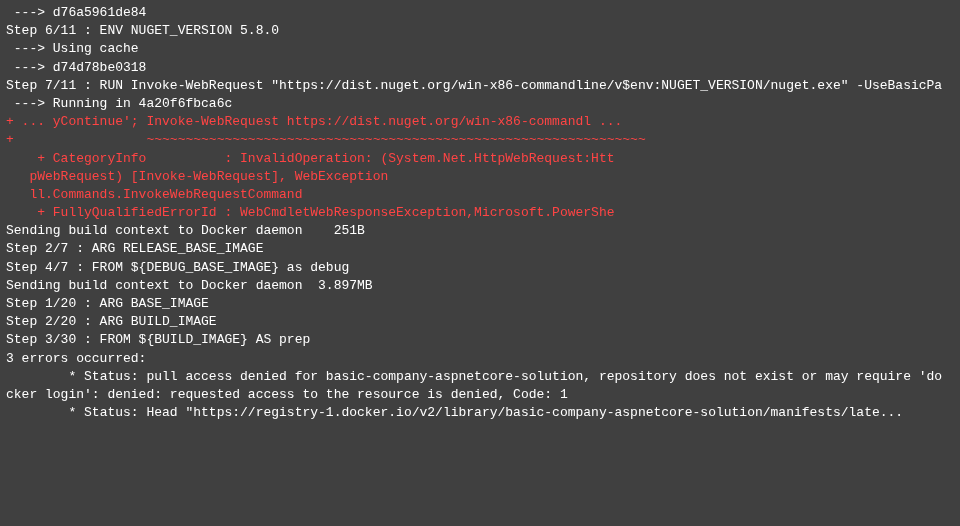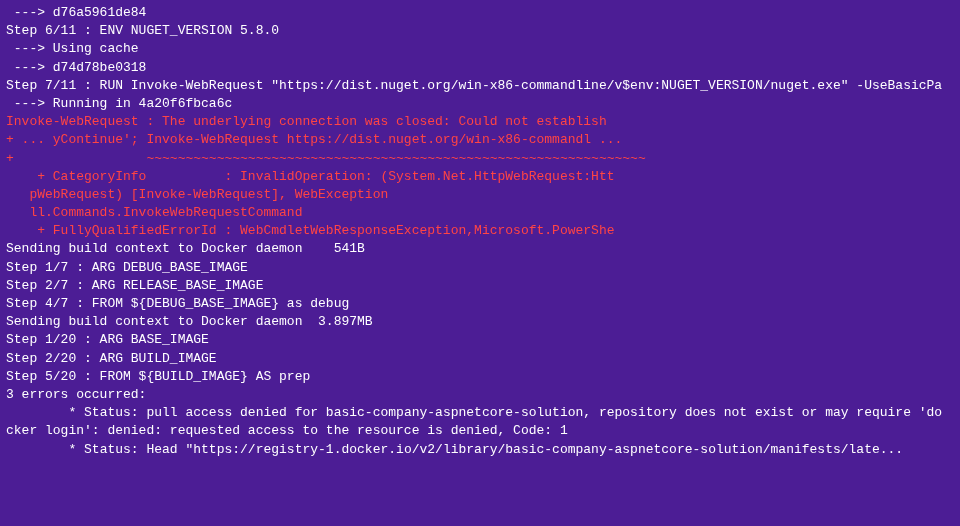--- a/index.html
+++ b/index.html
@@ -9,54 +9,52 @@
       font-family: 'Consolas', 'Courier New', monospace;
       font-size: 13px;
       line-height: 1.4;
       width: 960px;
       height: 526px;
       overflow: hidden;
     }
     .terminal {
       width: 960px;
       height: 526px;
-      background-color: #4c1d95;
+      background-color: #404040;
       padding: 4px 6px;
       overflow: hidden;
     }
     .line {
       white-space: pre;
       display: block;
     }
     .white { color: #ffffff; }
     .red { color: #ff4444; }
   </style>
 </head>
 <body>
 
 <div class="terminal" id="terminal-container">
 <span class="line white"> ---&gt; d76a5961de84</span>
     <span class="line white">Step 6/11 : ENV NUGET_VERSION 5.8.0</span>
     <span class="line white"> ---&gt; Using cache</span>
     <span class="line white"> ---&gt; d74d78be0318</span>
     <span class="line white">Step 7/11 : RUN Invoke-WebRequest "https://dist.nuget.org/win-x86-commandline/v$env:NUGET_VERSION/nuget.exe" -UseBasicPa</span>
     <span class="line white"> ---&gt; Running in 4a20f6fbca6c</span>
-    <span class="line red">Invoke-WebRequest : The underlying connection was closed: Could not establish</span>
     <span class="line red">+ ... yContinue'; Invoke-WebRequest https://dist.nuget.org/win-x86-commandl ...</span>
     <span class="line red">+                 ~~~~~~~~~~~~~~~~~~~~~~~~~~~~~~~~~~~~~~~~~~~~~~~~~~~~~~~~~~~~~~~~</span>
     <span class="line red">    + CategoryInfo          : InvalidOperation: (System.Net.HttpWebRequest:Htt</span>
     <span class="line red">   pWebRequest) [Invoke-WebRequest], WebException</span>
     <span class="line red">   ll.Commands.InvokeWebRequestCommand</span>
     <span class="line red">    + FullyQualifiedErrorId : WebCmdletWebResponseException,Microsoft.PowerShe</span>
     <span class="line white"></span>
-    <span class="line white">Sending build context to Docker daemon    541B</span>
-    <span class="line white">Step 1/7 : ARG DEBUG_BASE_IMAGE</span>
+    <span class="line white">Sending build context to Docker daemon    251B</span>
     <span class="line white">Step 2/7 : ARG RELEASE_BASE_IMAGE</span>
     <span class="line white">Step 4/7 : FROM ${DEBUG_BASE_IMAGE} as debug</span>
     <span class="line white">Sending build context to Docker daemon  3.897MB</span>
     <span class="line white">Step 1/20 : ARG BASE_IMAGE</span>
     <span class="line white">Step 2/20 : ARG BUILD_IMAGE</span>
-    <span class="line white">Step 5/20 : FROM ${BUILD_IMAGE} AS prep</span>
+    <span class="line white">Step 3/30 : FROM ${BUILD_IMAGE} AS prep</span>
     <span class="line white">3 errors occurred:</span>
     <span class="line white">	* Status: pull access denied for basic-company-aspnetcore-solution, repository does not exist or may require 'do</span>
     <span class="line white">cker login': denied: requested access to the resource is denied, Code: 1</span>
     <span class="line white">	* Status: Head "https://registry-1.docker.io/v2/library/basic-company-aspnetcore-solution/manifests/late...</span>
   </div>
 
 </body></html>

